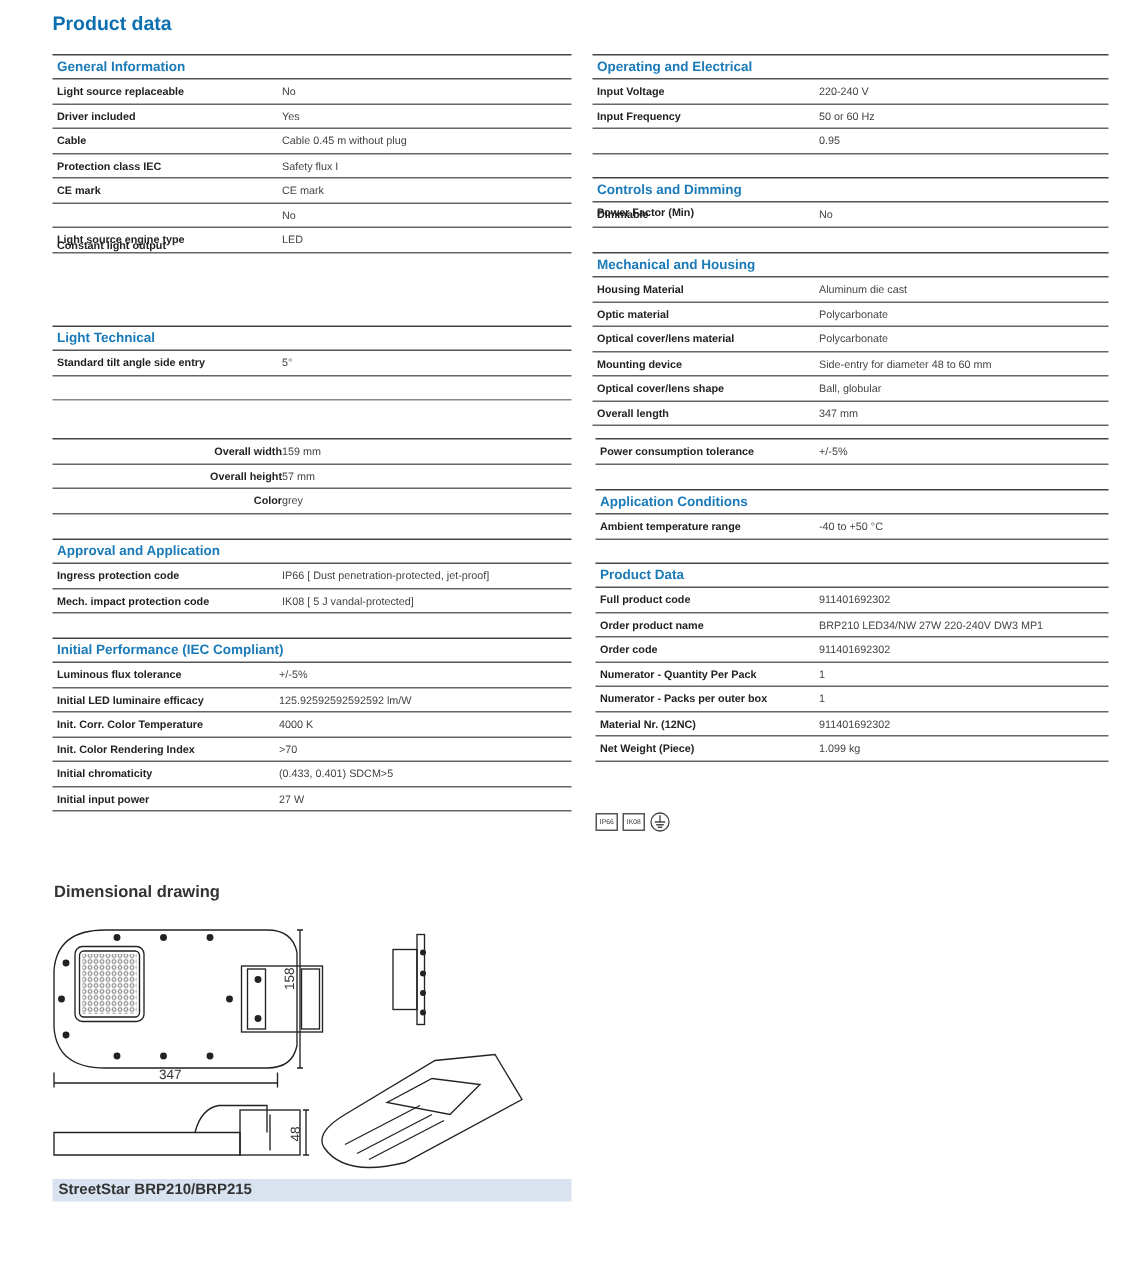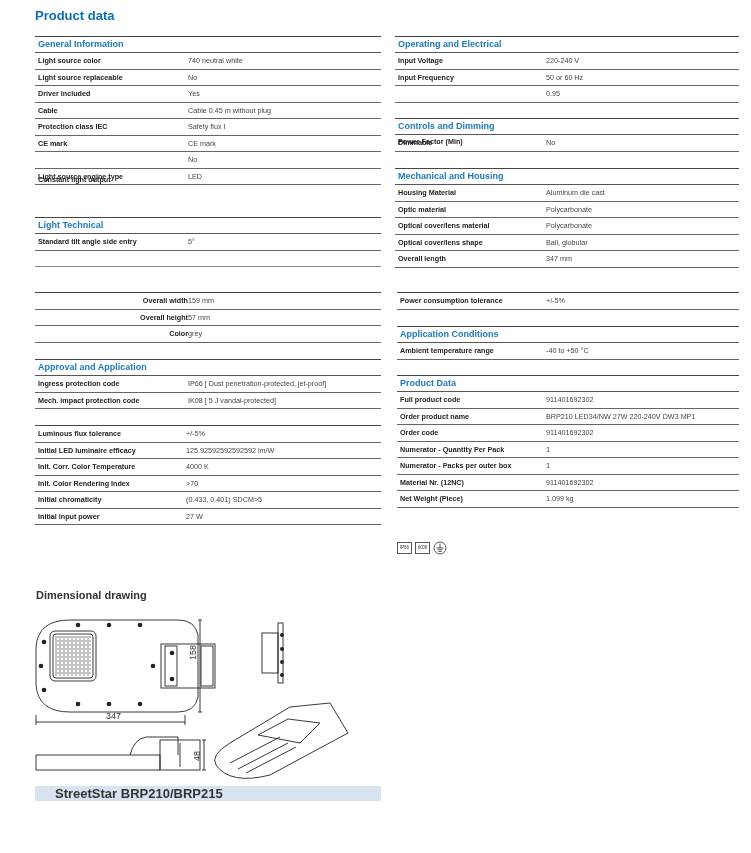--- a/index.html
+++ b/index.html
@@ -6,38 +6,34 @@
   body { width:751px; height:853px; position:relative; font-family:"Liberation Sans", sans-serif; color:#222; overflow:hidden; }
   .title { position:absolute; left:35px; top:8px; font-size:13px; font-weight:bold; color:#0b6fb0; }
   .section { position:absolute; }
   .tbl { border-top:1.5px solid #444; }
   .hdr { height:15px; line-height:15px; padding-left:3px; font-size:9px; font-weight:bold; color:#1b7ab8; border-bottom:1.5px solid #555; }
   .row { display:flex; height:15.5px; line-height:15.5px; font-size:7.2px; border-bottom:1.5px solid #666; }
   .row .k { font-weight:bold; padding-left:3px; color:#222; flex:none; }
   .row .v { color:#444; }
   .blank { height:15px; border-bottom:1.5px solid #888; }
   .subhead { position:absolute; left:36px; top:589px; font-size:11px; font-weight:bold; color:#333; }
-  .footer { position:absolute; left:35px; top:786px; width:346px; height:15px; background:#d9e3f0; font-size:13px; font-weight:bold; line-height:15px; padding-left:20px; box-sizing:border-box; color:#333; }
+  .footer { position:absolute; left:35px; top:786px; width:346px; height:15px; background:#d9e3f0; font-size:10px; font-weight:bold; line-height:15px; padding-left:4px; box-sizing:border-box; color:#333; }
   .icons { position:absolute; left:397px; top:541px; display:flex; gap:3px; align-items:center; }
   .ic-box { border:1px solid #555; font-size:4.5px; height:10px; width:13px; line-height:10px; text-align:center; color:#333; }
   .draw { position:absolute; }
 </style>
 </head>
 <body>
 
 <div class="title">Product data</div>
 
 <div class="section" style="left:35px;top:36px;width:346px;">
   <div class="tbl">
       <div class="hdr">General Information</div>
       <div class="row">
-        <span class="k" style="width: 150px;">Light source color</span>
-        <span class="v">740 neutral white</span>
-      </div>
-      <div class="row">
         <span class="k" style="width: 150px;">Light source replaceable</span>
         <span class="v">No</span>
       </div>
       <div class="row">
         <span class="k" style="width: 150px;">Driver included</span>
         <span class="v">Yes</span>
       </div>
       <div class="row">
         <span class="k" style="width: 150px;">Cable</span>
         <span class="v">Cable 0.45 m without plug</span>
@@ -94,20 +90,21 @@
         <span class="v">IP66 [ Dust penetration-protected, jet-proof]</span>
       </div>
       <div class="row">
         <span class="k" style="width: 150px;">Mech. impact protection code</span>
         <span class="v">IK08 [ 5 J vandal-protected]</span>
       </div>
     </div>
 </div>
 <div class="section" style="left:35px;top:425px;width:346px;">
   <div class="tbl">
+      <div class="hdr">Initial Performance (IEC Compliant)</div>
       <div class="row">
         <span class="k" style="width: 148px;">Luminous flux tolerance</span>
         <span class="v">+/-5%</span>
       </div>
       <div class="row">
         <span class="k" style="width: 148px;">Initial LED luminaire efficacy</span>
         <span class="v">125.92592592592592 lm/W</span>
       </div>
       <div class="row">
         <span class="k" style="width: 148px;">Init. Corr. Color Temperature</span>
@@ -161,20 +158,24 @@
         <span class="k" style="width: 148px;">Housing Material</span>
         <span class="v">Aluminum die cast</span>
       </div>
       <div class="row">
         <span class="k" style="width: 148px;">Optic material</span>
         <span class="v">Polycarbonate</span>
       </div>
       <div class="row">
         <span class="k" style="width: 148px;">Optical cover/lens material</span>
         <span class="v">Polycarbonate</span>
+      </div>
+      <div class="row">
+        <span class="k" style="width: 148px;">Mounting device</span>
+        <span class="v">Side-entry for diameter 48 to 60 mm</span>
       </div>
       <div class="row">
         <span class="k" style="width: 148px;">Optical cover/lens shape</span>
         <span class="v">Ball, globular</span>
       </div>
       <div class="row">
         <span class="k" style="width: 148px;">Overall length</span>
         <span class="v">347 mm</span>
       </div>
     </div>

